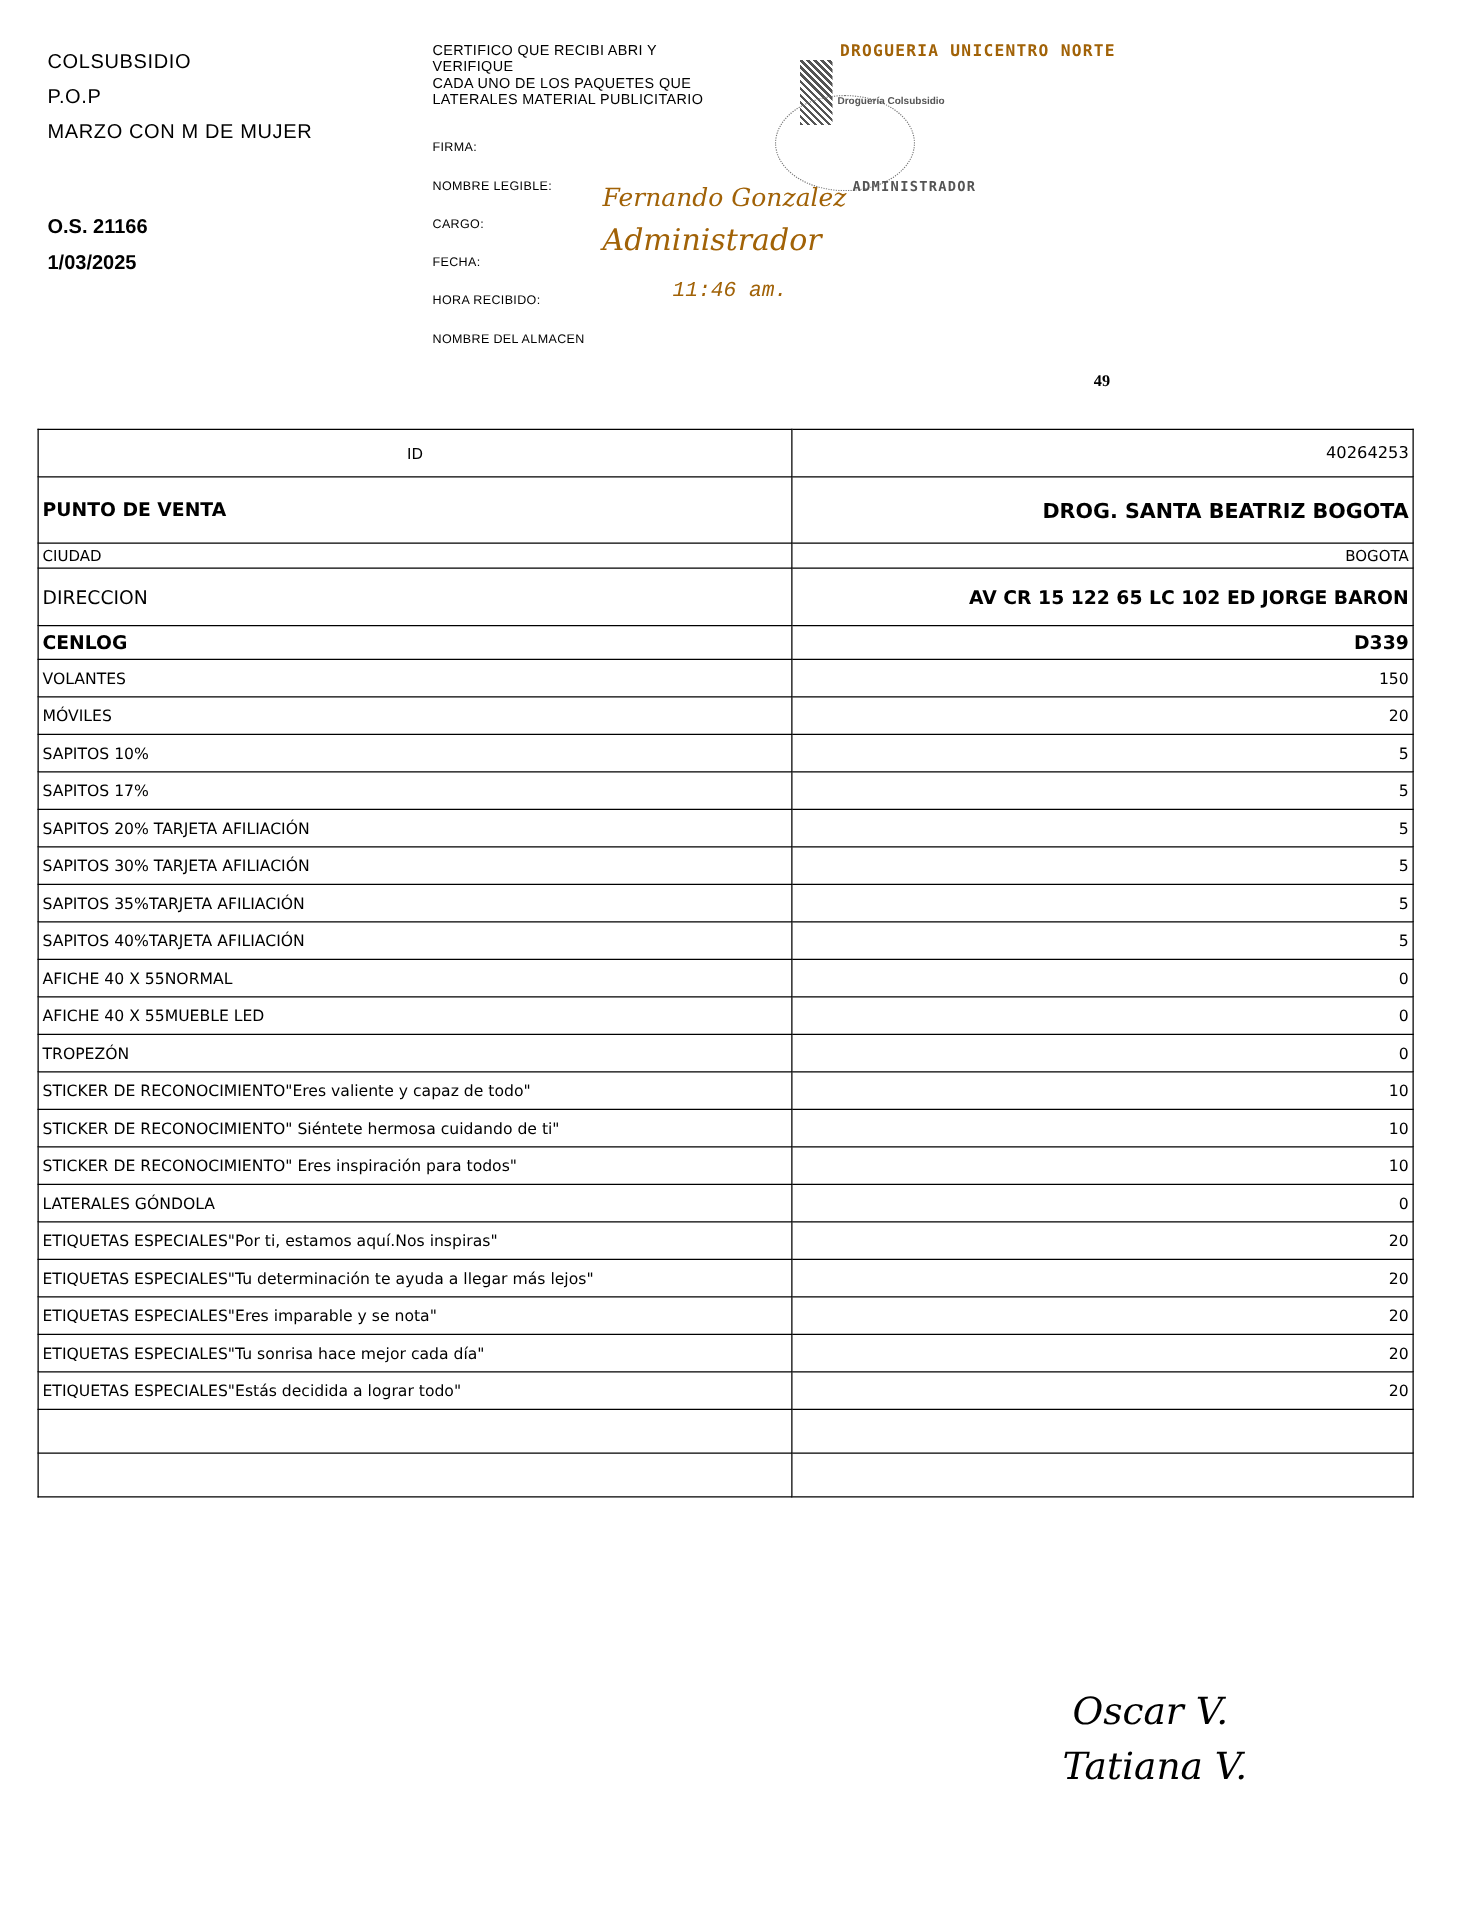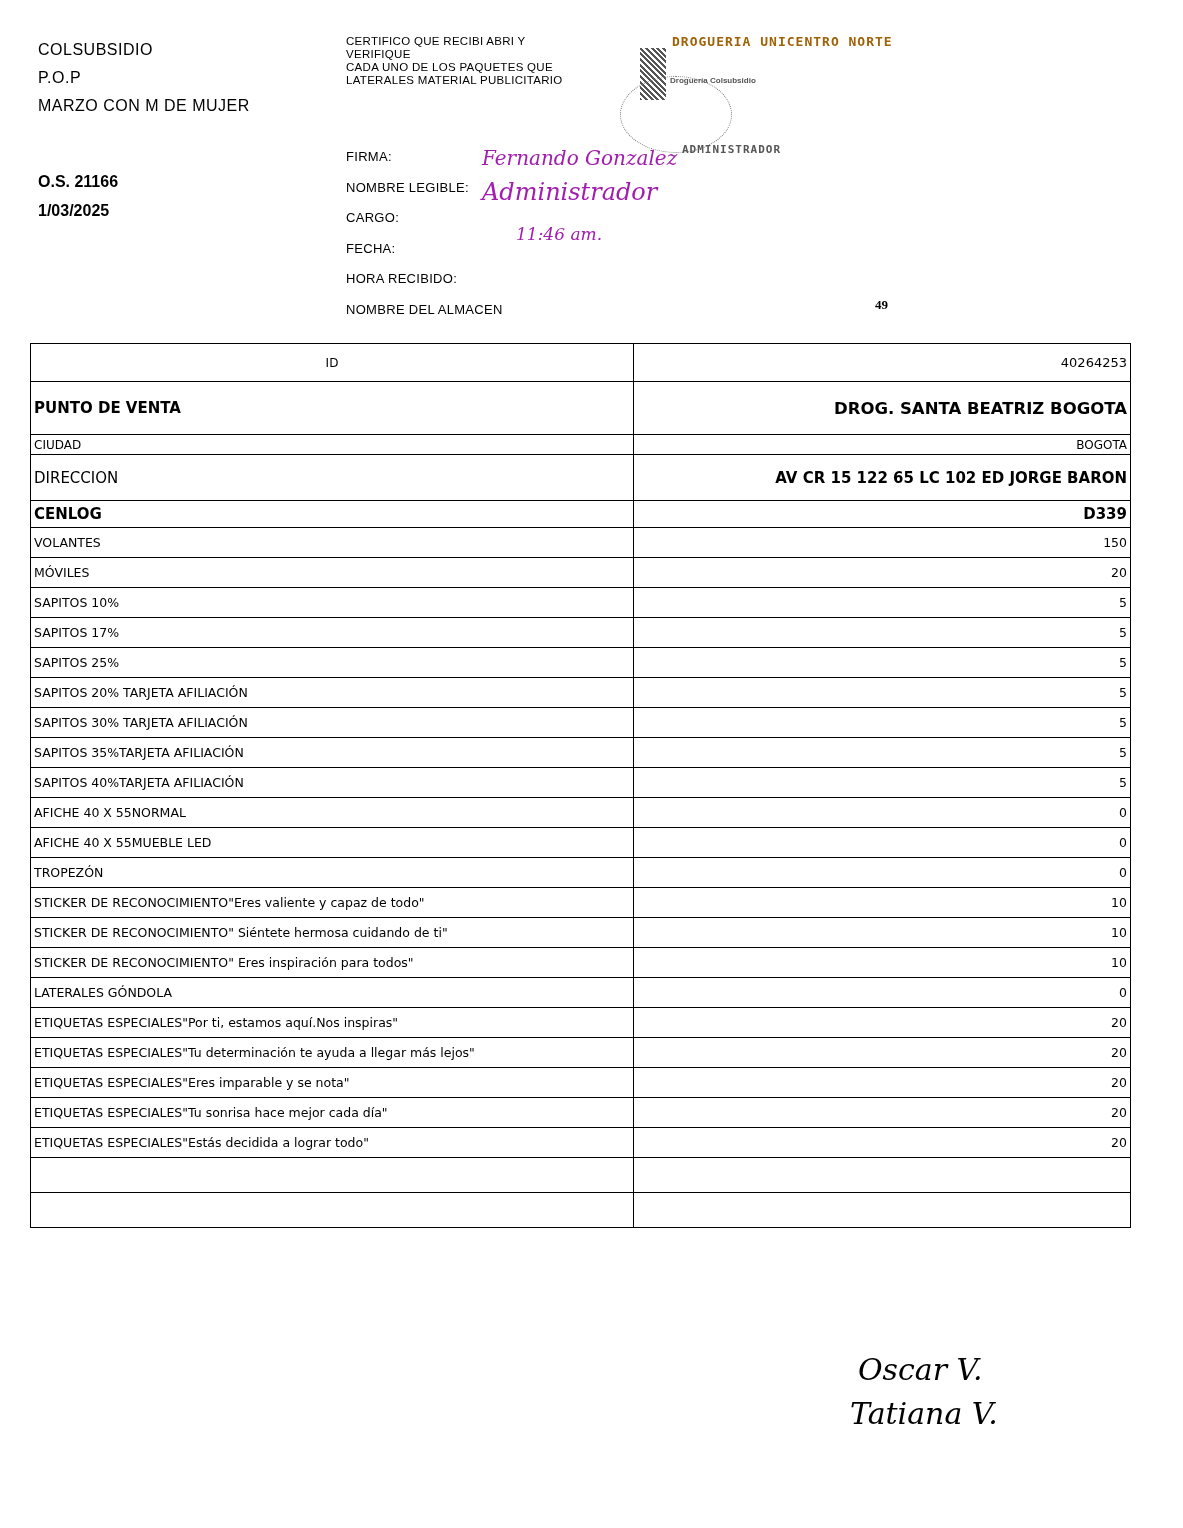--- a/index.html
+++ b/index.html
@@ -4,23 +4,23 @@
 <style>
   html, body { margin: 0; padding: 0; background: #ffffff; }
   body { width: 1183px; height: 1528px; position: relative; overflow: hidden; color: #000; font-family: "Liberation Sans", sans-serif; }
 
   .hdr-left { position: absolute; left: 38px; top: 36px; font-size: 16px; letter-spacing: 0.5px; }
   .hdr-left .ln { height: 28px; line-height: 28px; }
   .hdr-os { position: absolute; left: 38px; top: 171px; font-size: 16px; font-weight: bold; }
   .hdr-os .ln { height: 29px; line-height: 22px; }
 
   .cert { position: absolute; left: 346px; top: 35px; font-size: 11.5px; line-height: 13px; letter-spacing: 0.3px; }
-  .field { position: absolute; left: 346px; font-size: 13px; letter-spacing: 0.3px; margin-top: 36px; }
-
-  .hand { position: absolute; font-family: "DejaVu Serif", serif; font-style: italic; color: #a21caf; }
+  .field { position: absolute; left: 346px; font-size: 10px; letter-spacing: 0.3px; }
+
+  .hand { position: absolute; font-family: "DejaVu Serif", serif; font-style: italic; color: #a16207; }
 
   .stamp { position: absolute; left: 600px; top: 28px; width: 310px; height: 140px; }
   .stamp-title { position: absolute; left: 72px; top: 6px; font-family: "DejaVu Sans Mono", monospace; font-weight: bold; font-size: 13px; color: #a16207; letter-spacing: 1px; }
   .stamp-sub { position: absolute; left: 82px; top: 115px; font-family: "DejaVu Sans Mono", monospace; font-weight: bold; font-size: 11px; color: #555; letter-spacing: 1px; }
   .stamp-logo { position: absolute; left: 40px; top: 20px; width: 26px; height: 52px; background: repeating-linear-gradient(45deg,#555 0 2px,#fff 2px 4px); }
   .stamp-ring { position: absolute; left: 20px; top: 48px; width: 110px; height: 75px; border: 1px dotted #777; border-radius: 50%; }
   .stamp-mini { position: absolute; left: 70px; top: 48px; font-size: 8px; color: #555; font-weight: bold; }
 
   .page-num { position: absolute; left: 875px; top: 297px; font-size: 13px; font-family: "Liberation Serif", serif; font-weight: bold; }
 
@@ -64,21 +64,21 @@
 </div>
 <div class="field" style="top:113px">FIRMA:</div>
 <div class="field" style="top:144px">NOMBRE LEGIBLE:</div>
 <div class="field" style="top:174px">CARGO:</div>
 <div class="field" style="top:205px">FECHA:</div>
 <div class="field" style="top:235px">HORA RECIBIDO:</div>
 <div class="field" style="top:266px">NOMBRE DEL ALMACEN</div>
 
 <div class="hand" style="left:482px; top:146px; font-size:20px;">Fernando Gonzalez</div>
 <div class="hand" style="left:482px; top:178px; font-size:24px;">Administrador</div>
-<div class="hand" style="left:516px; top:224px; font-size:17px;">11:46 am.</div>
+<div class="hand" style="left:538px; top:224px; font-size:17px;font-family:Liberation Mono, monospace;">11:46 am.</div>
 
 <div class="stamp">
   <div class="stamp-title">DROGUERIA UNICENTRO NORTE</div>
   <div class="stamp-logo"></div>
   <div class="stamp-ring"></div>
   <div class="stamp-mini">Droguería Colsubsidio</div>
   <div class="stamp-sub">ADMINISTRADOR</div>
 </div>
 
 <div class="page-num">49</div>
@@ -124,26 +124,20 @@
         <td class="v">5</td>
       </tr>
       <tr class="r-item">
         <td class="k">
           <div>SAPITOS 17%</div>
         </td>
         <td class="v">5</td>
       </tr>
       <tr class="r-item">
         <td class="k">
-          <div>SAPITOS 25%</div>
-        </td>
-        <td class="v">5</td>
-      </tr>
-      <tr class="r-item">
-        <td class="k">
           <div>SAPITOS 20% TARJETA AFILIACIÓN</div>
         </td>
         <td class="v">5</td>
       </tr>
       <tr class="r-item">
         <td class="k">
           <div>SAPITOS 30% TARJETA AFILIACIÓN</div>
         </td>
         <td class="v">5</td>
       </tr>

